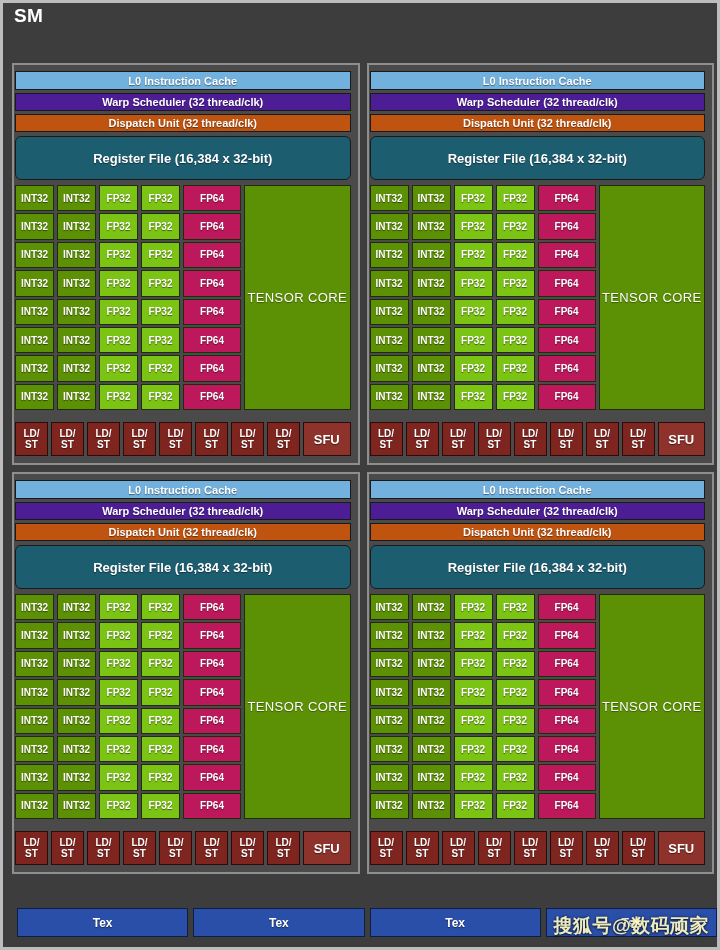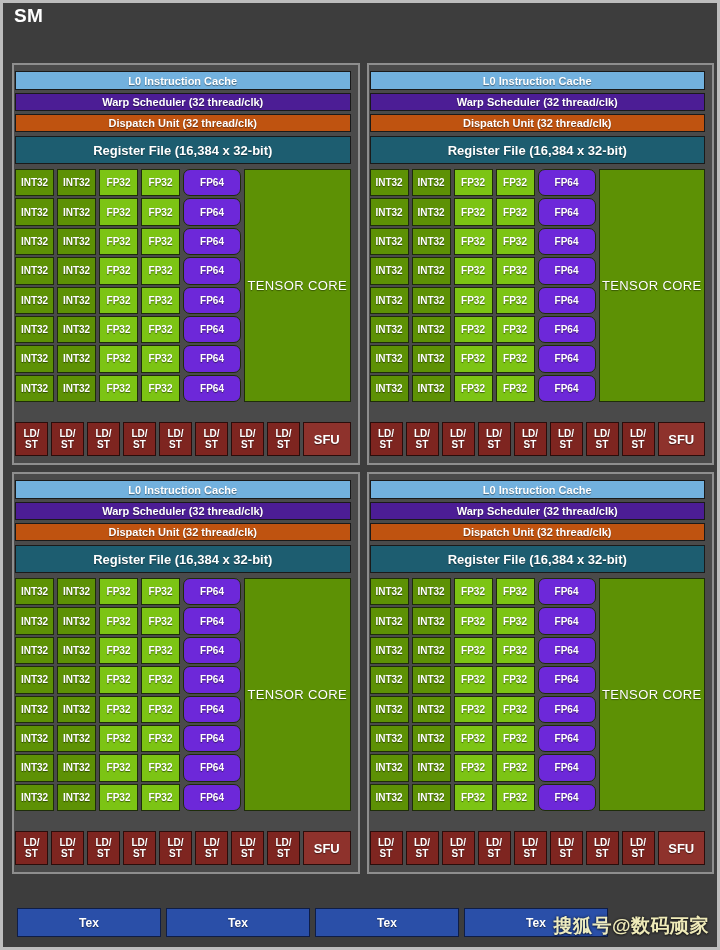--- a/index.html
+++ b/index.html
@@ -91,32 +91,33 @@
     font-size: 11px;
     margin-bottom: 3px;
   }
   .q-dispatch {
     height: 18px;
     background: #bf5310;
     font-size: 11px;
     margin-bottom: 4px;
   }
   .q-regfile {
-    height: 28px;
+    height: 44px;
     background: #1d5d70;
     font-size: 13px;
     margin-bottom: 5px;
+    border-radius: 6px;
   }
 
   
   .core-area {
     flex: 1;
     display: flex;
     gap: 3px;
-    margin-bottom: 20px;
+    margin-bottom: 12px;
     min-height: 0;
   }
   .core-cols {
     display: flex;
     gap: 3px;
     flex: 0 0 auto;
   }
   .core-col {
     display: flex;
     flex-direction: column;
@@ -134,21 +135,21 @@
     align-items: center;
     justify-content: center;
     font-size: 10px;
     font-weight: bold;
     color: #ffffff;
     border: 1px solid #1e2d0a;
     text-shadow: 0 1px 1px rgba(0,0,0,0.5);
   }
   .cell-int32 { background: #5d9105; }
   .cell-fp32  { background: #7cc414; }
-  .cell-fp64  { background: #6d28d9; border-radius: 7px; }
+  .cell-fp64  { background: #be185d; }
 
   .tensor-core {
     box-sizing: border-box;
     flex: 1;
     background: #5d9105;
     border: 1px solid #1e2d0a;
     display: flex;
     align-items: center;
     justify-content: center;
     color: #ffffff;
@@ -202,21 +203,21 @@
     width: 692px;
     height: 23px;
     background: #72b1de;
     font-size: 12px;
   }
 
   .tex-row {
     position: absolute;
     left: 14px;
     top: 905px;
-    width: 591px;
+    width: 700px;
     height: 29px;
     display: flex;
     gap: 5px;
   }
   .tex-cell {
     box-sizing: border-box;
     flex: 1;
     background: #2a4fa8;
     border: 1px solid #0e1d47;
     color: #ffffff;

